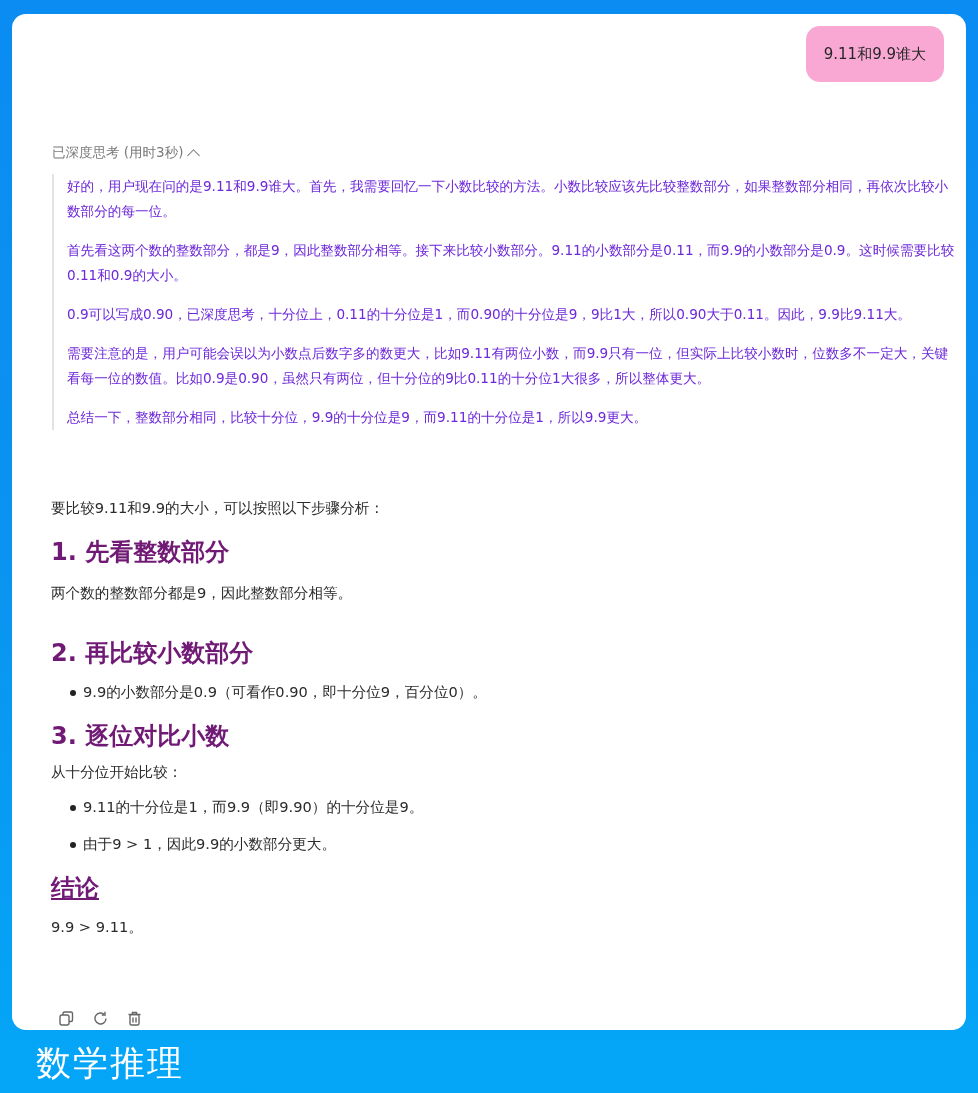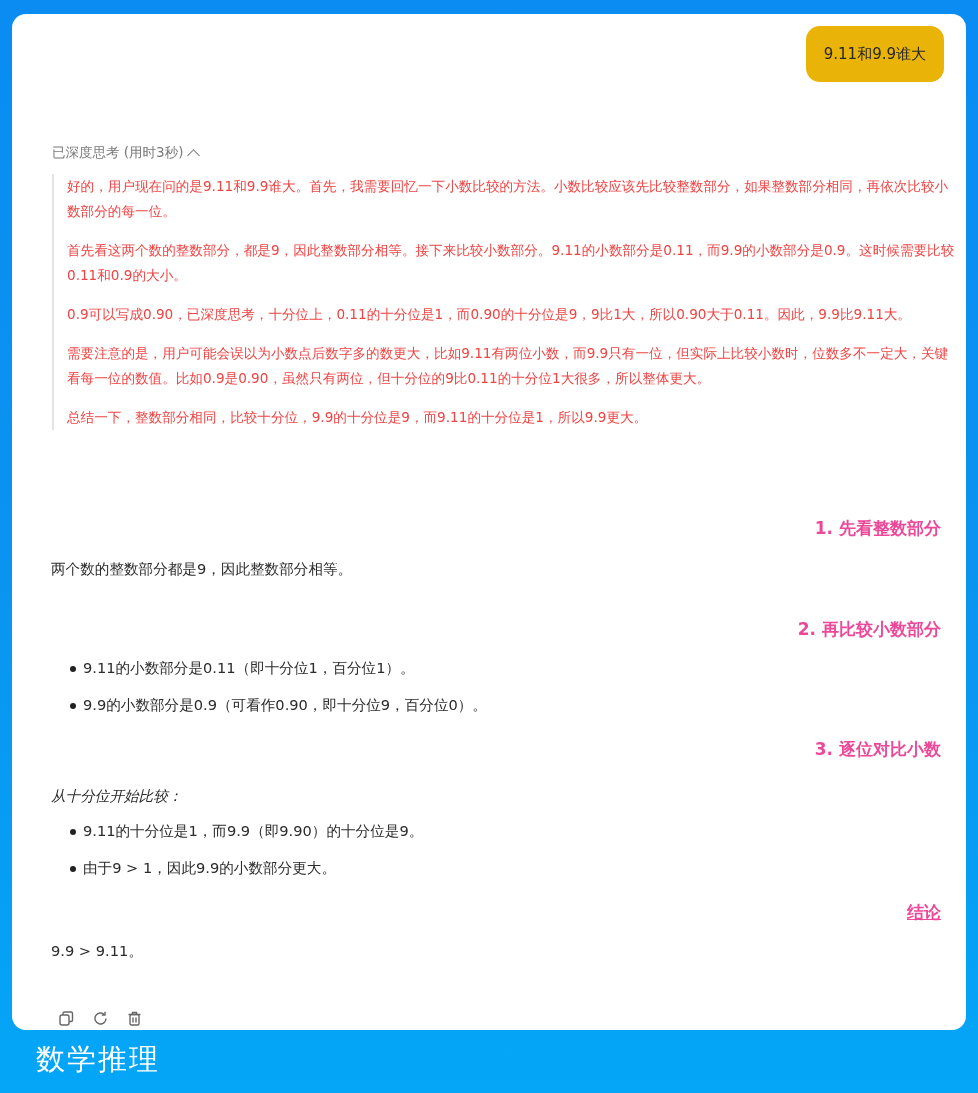--- a/index.html
+++ b/index.html
@@ -8,50 +8,50 @@
     background: linear-gradient(180deg, #0a8cf2 0%, #0a93f0 50%, #04a6f7 100%);
     font-family: "DejaVu Sans", "Liberation Sans", sans-serif;
     position: relative;
   }
   .card {
     position: absolute; left: 12px; top: 14px; width: 954px; height: 1016px;
     background: #ffffff; border-radius: 14px; overflow: hidden;
   }
   .user-bubble {
     position: absolute; right: 22px; top: 12px;
-    background: #eab308; border-radius: 14px;
+    background: #f9a8d4; border-radius: 14px;
     padding: 18px 18px; font-size: 15px; color: #262626;
     line-height: 20px;
   }
   .think-toggle {
     position: absolute; left: 40px; top: 130px;
     font-size: 13.5px; color: #7a7a7a; display: flex; align-items: center; 
     cursor: pointer;
   }
   .chev { display: inline-block; width: 8px; height: 8px; border-left: 1.5px solid #7a7a7a; border-top: 1.5px solid #7a7a7a; transform: rotate(45deg); margin-left: 6px; margin-top: 4px; }
   .think-block {
     position: absolute; left: 40px; top: 160px; width: 890px;
     border-left: 2px solid #e3e3e3; padding-left: 13px;
-    color: #ef4444; font-size: 13.6px; line-height: 25px;
+    color: #6d28d9; font-size: 13.6px; line-height: 25px;
   }
   .think-block p { margin: 0 0 14px 0; }
   .think-block p:last-child { margin-bottom: 0; }
   .answer {
     position: absolute; left: 39px; top: 482px; width: 890px;
     color: #2b2b2b; font-size: 14.6px; line-height: 24px;
   }
   .answer p { margin: 0; }
-  .answer h3 { margin: 0; font-size: 17px; font-weight: bold; color: #ec4899; text-align: right; }
+  .answer h3 { margin: 0; font-size: 24px; font-weight: bold; color: #701a75; }
   .answer ul { margin: 0; padding-left: 0; list-style: none; }
   .answer li { position: relative; padding-left: 32px; }
   .answer li::before { content: ""; position: absolute; left: 19px; top: 10px; width: 6px; height: 6px; border-radius: 50%; background: #222; }
   .actions { position: absolute; left: 44px; top: 994px; display: flex; gap: 14px; }
   .act { width: 20px; height: 20px; display: flex; align-items: center; justify-content: center; cursor: pointer; }
   .banner {
-    position: absolute; left: 36px; top: 1040px; font-size: 29px; color: #ffffff;
+    position: absolute; left: 36px; top: 1040px; font-size: 35px; color: #ffffff;
     letter-spacing: 2px; font-family: "DejaVu Sans", sans-serif;
   }
 </style>
 </head>
 <body>
 
 <div class="card">
   <div class="user-bubble">9.11和9.9谁大</div>
 
   <div class="think-toggle">
@@ -61,29 +61,29 @@
 
   <div class="think-block">
     <p>好的，用户现在问的是9.11和9.9谁大。首先，我需要回忆一下小数比较的方法。小数比较应该先比较整数部分，如果整数部分相同，再依次比较小数部分的每一位。</p>
     <p>首先看这两个数的整数部分，都是9，因此整数部分相等。接下来比较小数部分。9.11的小数部分是0.11，而9.9的小数部分是0.9。这时候需要比较0.11和0.9的大小。</p>
     <p>0.9可以写成0.90，已深度思考，十分位上，0.11的十分位是1，而0.90的十分位是9，9比1大，所以0.90大于0.11。因此，9.9比9.11大。</p>
     <p>需要注意的是，用户可能会误以为小数点后数字多的数更大，比如9.11有两位小数，而9.9只有一位，但实际上比较小数时，位数多不一定大，关键看每一位的数值。比如0.9是0.90，虽然只有两位，但十分位的9比0.11的十分位1大很多，所以整体更大。</p>
     <p>总结一下，整数部分相同，比较十分位，9.9的十分位是9，而9.11的十分位是1，所以9.9更大。</p>
   </div>
 
   <div class="answer">
+    <p>要比较9.11和9.9的大小，可以按照以下步骤分析：</p>
     <h3 style="margin-top:20px;">1. 先看整数部分</h3>
     <p style="margin-top:17px;">两个数的整数部分都是9，因此整数部分相等。</p>
     <h3 style="margin-top:36px;">2. 再比较小数部分</h3>
     <ul style="margin-top:15px;">
-      <li>9.11的小数部分是0.11（即十分位1，百分位1）。</li>
       <li style="margin-top:13px;">9.9的小数部分是0.9（可看作0.90，即十分位9，百分位0）。</li>
     </ul>
     <h3 style="margin-top:20px;">3. 逐位对比小数</h3>
-    <p style="margin-top:23px;font-style:italic;">从十分位开始比较：</p>
+    <p style="margin-top:12px;">从十分位开始比较：</p>
     <ul style="margin-top:11px;">
       <li>9.11的十分位是1，而9.9（即9.90）的十分位是9。</li>
       <li style="margin-top:13px;">由于9 &gt; 1，因此9.9的小数部分更大。</li>
     </ul>
     <h3 style="margin-top:20px;text-decoration:underline;">结论</h3>
     <p style="margin-top:15px;">9.9 &gt; 9.11。</p>
   </div>
 
   <div class="actions">
     <div class="act">

